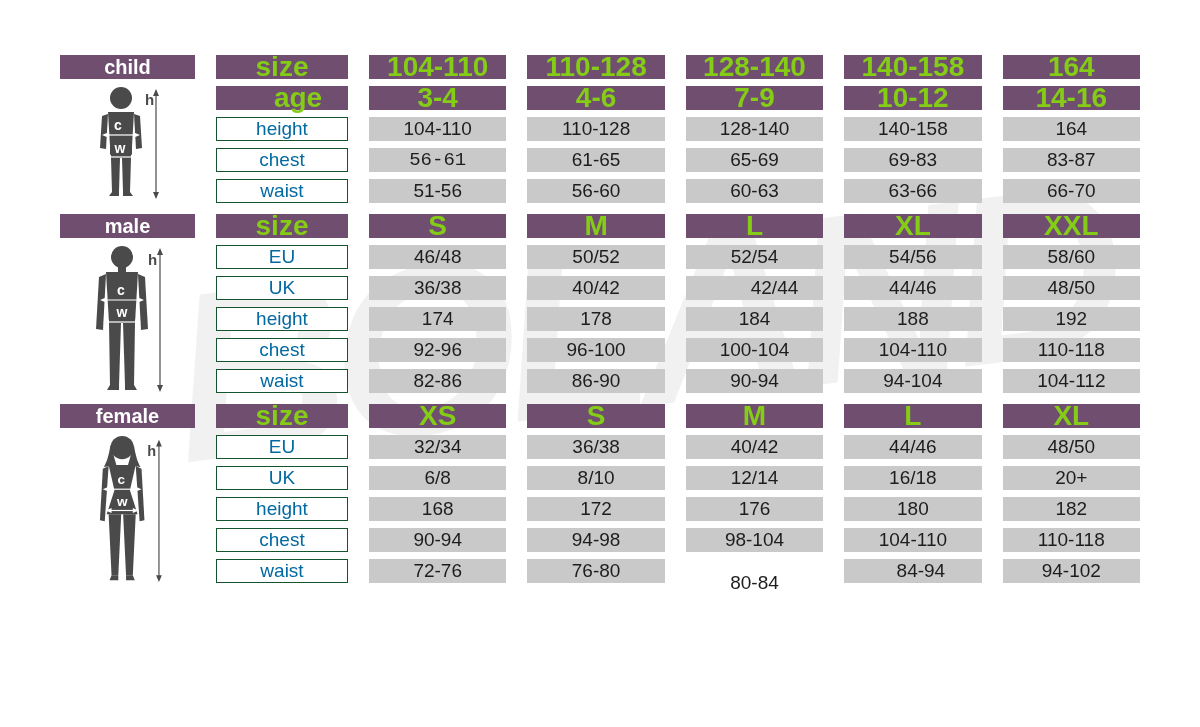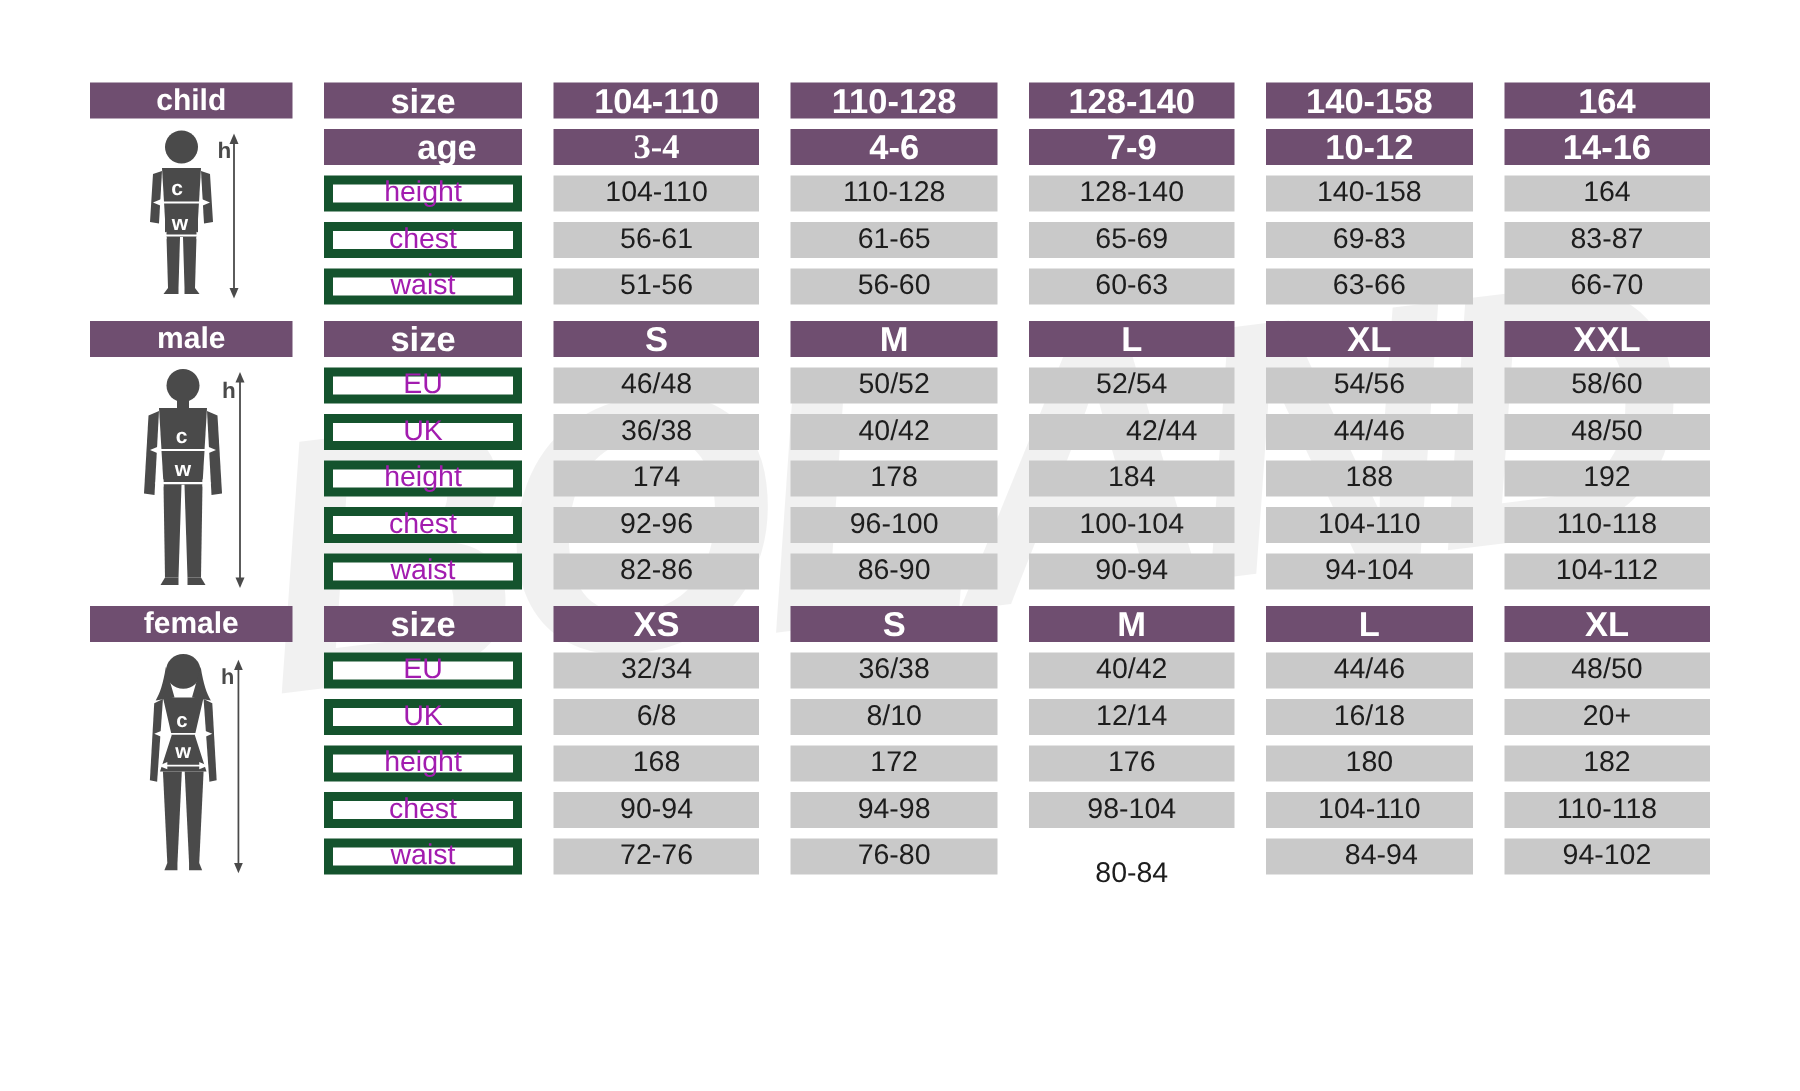--- a/index.html
+++ b/index.html
@@ -33,22 +33,22 @@
     grid-template-columns:135px 132px repeat(5,1fr);
     column-gap:21px;row-gap:7px;grid-auto-rows:24px;
   }
   .cell{display:flex;align-items:center;justify-content:center;box-sizing:border-box;}
   .badge{
     grid-row:1;grid-column:1;background:var(--c-header,#6f4e70);
     color:#fff;font-weight:bold;font-size:20px;
     display:flex;align-items:center;justify-content:center;
   }
   .figure{grid-column:1;display:flex;justify-content:center;align-items:flex-start;overflow:visible;}
-  .hl-cell,.h-cell{background:var(--c-header,#6f4e70);color:#ffffff;font-weight:bold;font-size:23px;}
-  .l-cell{background:#fff;border:6px solid #14532d;color:#a21caf;font-size:19px;}
+  .hl-cell,.h-cell{background:var(--c-header,#6f4e70);color:#84cc16;font-weight:bold;font-size:28px;}
+  .l-cell{background:#fff;border:1px solid #14532d;color:#0369a1;font-size:19px;}
   .d-cell{background:var(--c-gray,#c9c9c9);color:#1d1d1d;font-size:19px;}
   svg{overflow:visible;}
 </style>
 </head>
 <body style="--c-title: #44395d; --c-header: #6f4e70; --c-gray: #c9c9c9;">
 
 <div class="content">
 
 
   <div class="watermark">BOLAND</div>
@@ -91,33 +91,33 @@
             <text x="60" y="67" font-size="14" font-weight="bold" fill="#fff" text-anchor="middle">w</text>
           </svg>
         </div>
       <div class="cell hl-cell" style="grid-area: 1 / 2;">size</div>
           <div class="cell h-cell" style="grid-area: 1 / 3;">104-110</div>
           <div class="cell h-cell" style="grid-area: 1 / 4;">110-128</div>
           <div class="cell h-cell" style="grid-area: 1 / 5;">128-140</div>
           <div class="cell h-cell" style="grid-area: 1 / 6;">140-158</div>
           <div class="cell h-cell" style="grid-area: 1 / 7;">164</div>
           <div class="cell hl-cell" style="grid-area: 2 / 2; padding-left: 32px;">age</div>
-          <div class="cell h-cell" style="grid-area: 2 / 3; font-family: Liberation Serif, serif;">3-4</div>
+          <div class="cell h-cell" style="grid-area: 2 / 3;">3-4</div>
           <div class="cell h-cell" style="grid-area: 2 / 4;">4-6</div>
           <div class="cell h-cell" style="grid-area: 2 / 5;">7-9</div>
           <div class="cell h-cell" style="grid-area: 2 / 6;">10-12</div>
           <div class="cell h-cell" style="grid-area: 2 / 7;">14-16</div>
           <div class="cell l-cell" style="grid-area: 3 / 2;">height</div>
           <div class="cell d-cell" style="grid-area: 3 / 3;">104-110</div>
           <div class="cell d-cell" style="grid-area: 3 / 4;">110-128</div>
           <div class="cell d-cell" style="grid-area: 3 / 5;">128-140</div>
           <div class="cell d-cell" style="grid-area: 3 / 6;">140-158</div>
           <div class="cell d-cell" style="grid-area: 3 / 7;">164</div>
           <div class="cell l-cell" style="grid-area: 4 / 2;">chest</div>
-          <div class="cell d-cell" style="grid-area: 4 / 3;">56-61</div>
+          <div class="cell d-cell" style="grid-area: 4 / 3; font-family: Liberation Mono, monospace;">56-61</div>
           <div class="cell d-cell" style="grid-area: 4 / 4;">61-65</div>
           <div class="cell d-cell" style="grid-area: 4 / 5;">65-69</div>
           <div class="cell d-cell" style="grid-area: 4 / 6;">69-83</div>
           <div class="cell d-cell" style="grid-area: 4 / 7;">83-87</div>
           <div class="cell l-cell" style="grid-area: 5 / 2;">waist</div>
           <div class="cell d-cell" style="grid-area: 5 / 3;">51-56</div>
           <div class="cell d-cell" style="grid-area: 5 / 4;">56-60</div>
           <div class="cell d-cell" style="grid-area: 5 / 5;">60-63</div>
           <div class="cell d-cell" style="grid-area: 5 / 6;">63-66</div>
           <div class="cell d-cell" style="grid-area: 5 / 7;">66-70</div>

